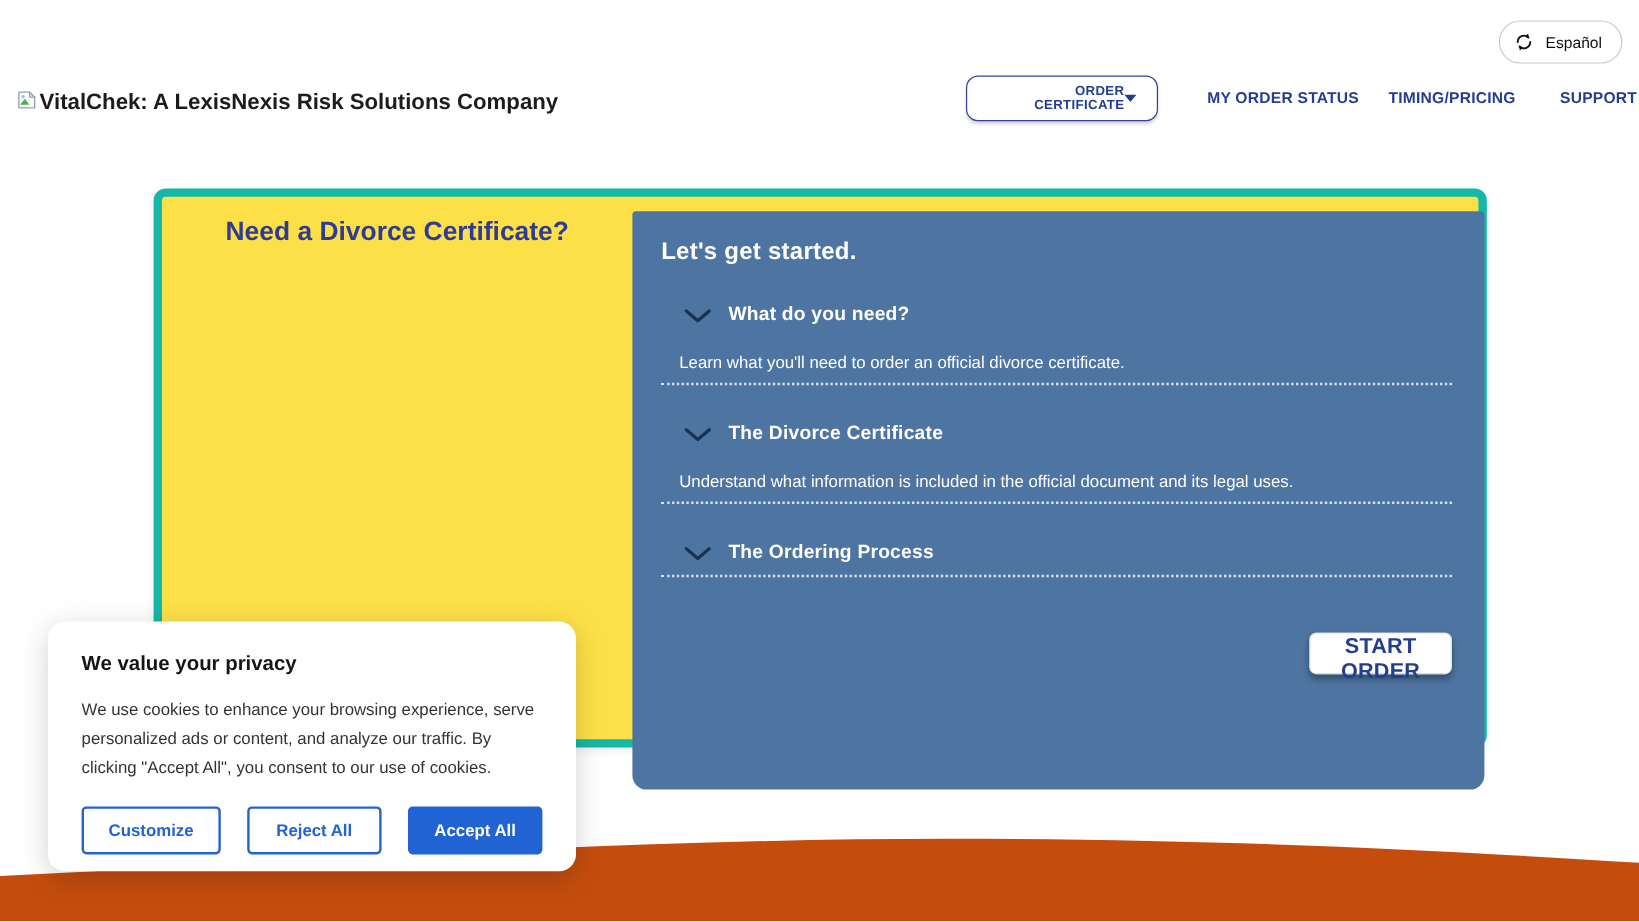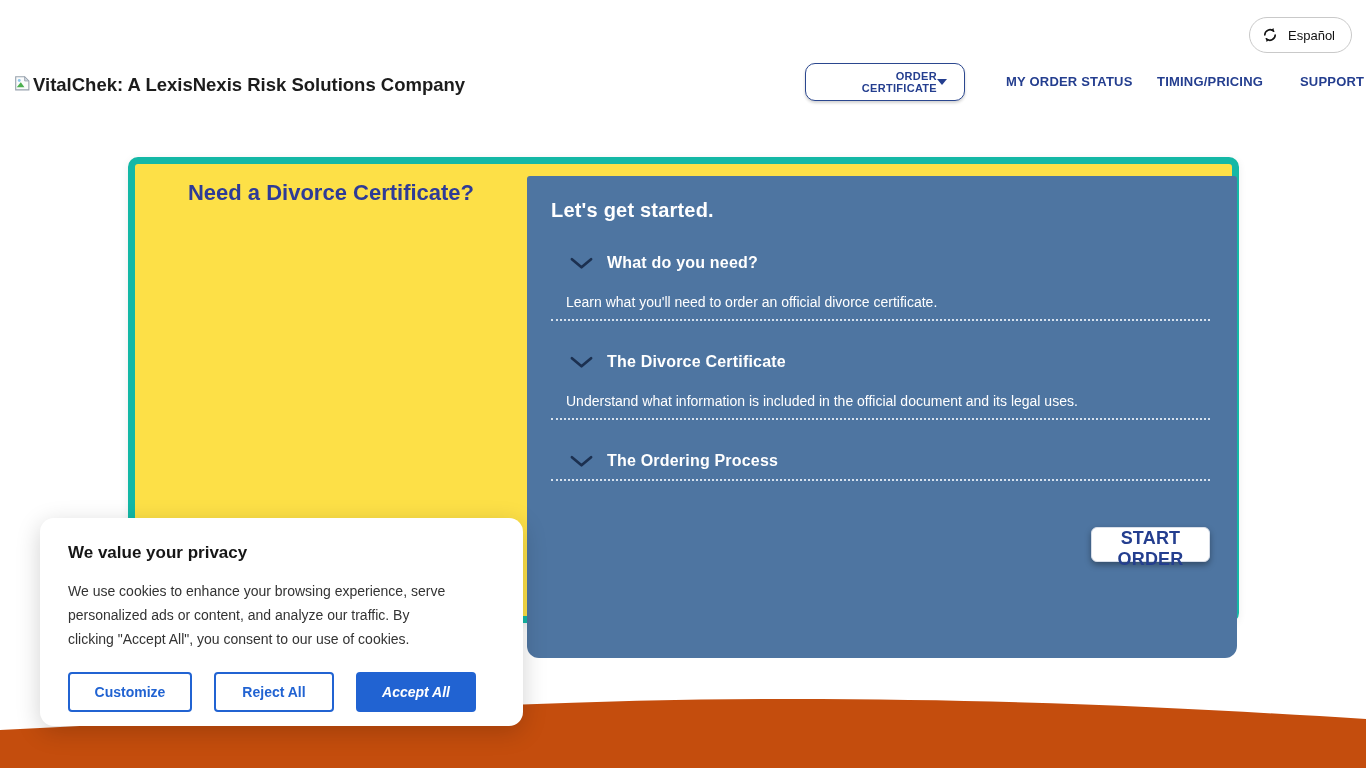--- a/index.html
+++ b/index.html
@@ -86,37 +86,37 @@
     border-radius:6px; box-shadow:0 3px 6px rgba(0,0,0,.35);
     font-size:18px; font-weight:700; color:#243e8f; letter-spacing:.2px;
     cursor:pointer; font-family:inherit;
   }
 
   
   .wave { position:absolute; left:0; top:688px; width:1366px; height:80px; z-index:1; }
 
   
   .cookie {
-    position:absolute; left:40px; top:518px; width:483px; height:208px;
+    position:absolute; left:40px; top:518px; width:440px; height:208px;
     background:#fff; border-radius:14px; z-index:5;
     box-shadow:0 6px 24px rgba(0,0,0,.18); padding:25px 28px 20px 28px;
   }
   .cookie-title { font-size:17px; font-weight:700; color:#161616; }
   .cookie-body  {
     margin-top:16px; width:384px; font-size:14px; line-height:24px; color:#333;
   }
   .cookie-actions { display:flex; gap:22px; margin-top:21px; }
   .cbtn {
     height:40px; border:2px solid #2163d2; border-radius:4px; background:#fff;
     color:#2163d2; font-size:14px; font-weight:600; cursor:pointer;
     font-family:inherit;
   }
   .cbtn.customize { width:124px; }
   .cbtn.reject    { width:120px; }
-  .cbtn.accept    { width:120px; background:#2163d2; color:#fff; font-weight:700;font-style:italic; }
+  .cbtn.accept    { width:120px; background:#2163d2; color:#fff; font-weight:700; }
 </style>
 </head>
 <body>
 
 <button class="lang-btn">
   <span style="display:flex;">
     <svg width="16" height="16" viewBox="0 0 24 24">
       <g fill="none" stroke="#141414" stroke-width="2.4" stroke-linecap="round">
         <path d="M4.2 12a7.8 7.8 0 0 1 13.3-5.6"></path>
         <path d="M19.8 12a7.8 7.8 0 0 1-13.3 5.6"></path>

